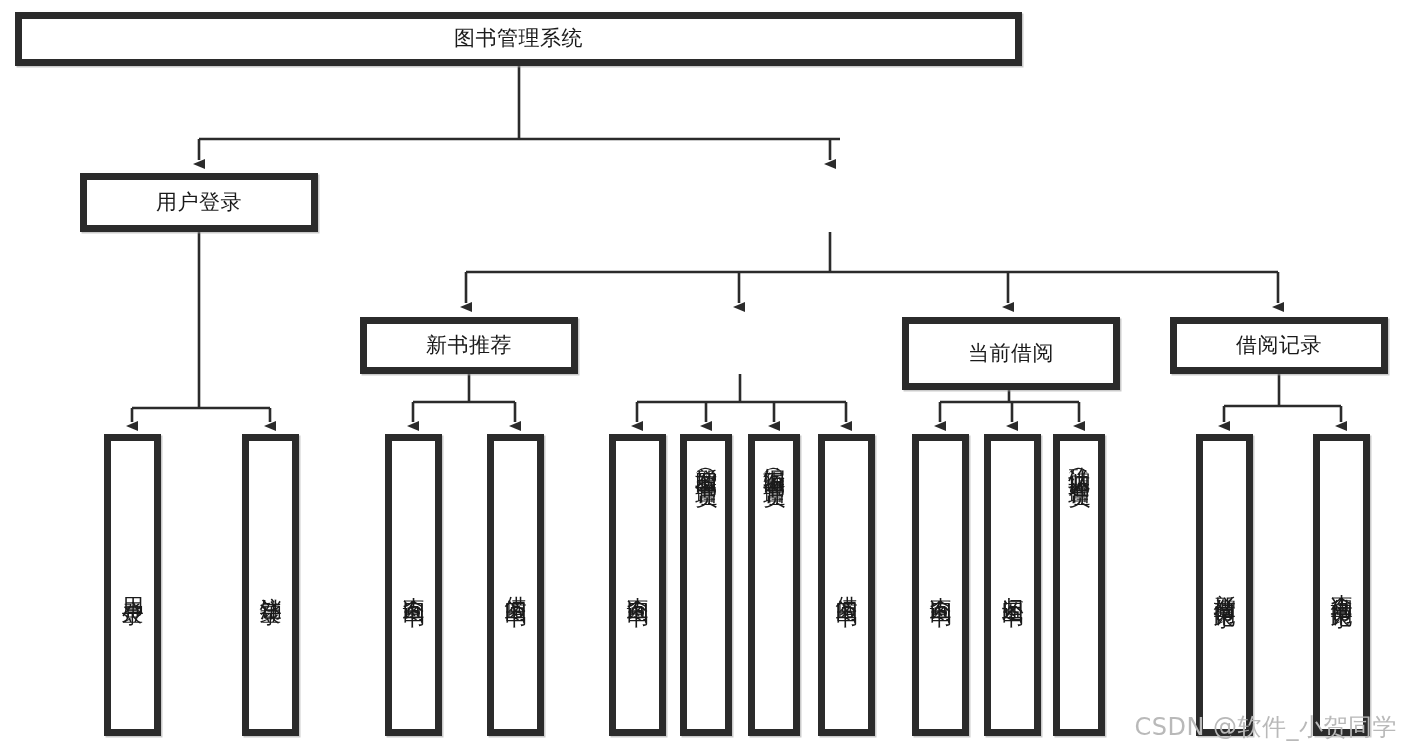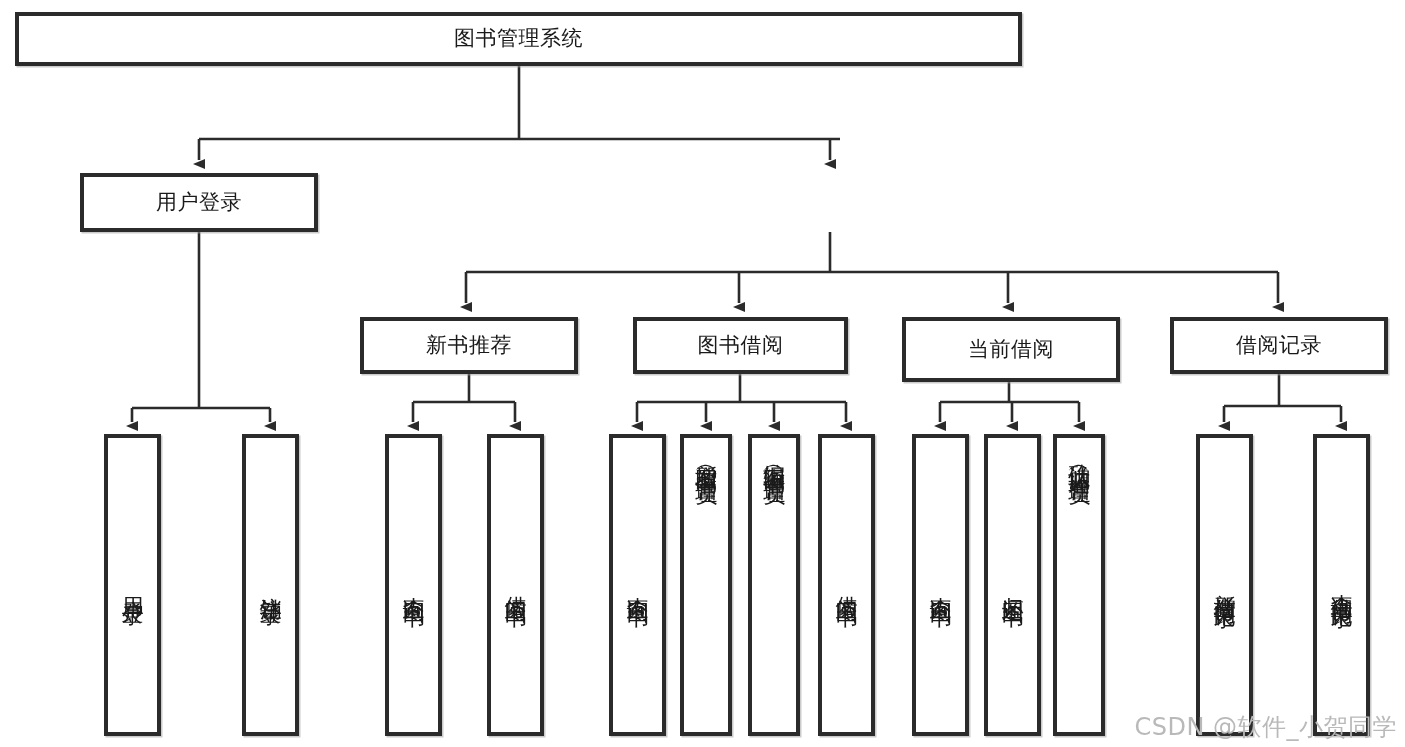--- a/index.html
+++ b/index.html
@@ -22,21 +22,21 @@
     left: 0;
     top: 0;
     width: 1405px;
     height: 747px;
     pointer-events: none;
   }
   .node {
     position: absolute;
     box-sizing: border-box;
     background: #ffffff;
-    border: 4px solid #404040;
+    border: 7px solid #404040;
     display: flex;
     align-items: center;
     justify-content: center;
     box-shadow: 1.5px 1.5px 0 rgba(160,160,160,0.55);
   }
   .node .lbl {
     color: #1a1a1a;
     font-size: 21px;
     line-height: 1.12;
     letter-spacing: 0.5px;
@@ -126,24 +126,21 @@
     <span class="lbl" style="color: rgb(26, 26, 26);">图书管理系统</span>
   </div>
 
   <div class="node" id="n-l2-0" style="left: 80px; top: 173px; width: 238px; height: 59px; border-color: rgb(43, 43, 43); background: rgb(255, 255, 255);">
     <span class="lbl" style="color: rgb(26, 26, 26);">用户登录</span>
   </div>
 
   <div class="node" id="n-l3-0" style="left: 360px; top: 317px; width: 218px; height: 57px; border-color: rgb(43, 43, 43); background: rgb(255, 255, 255); align-items: center;">
     <span class="lbl" style="color: rgb(26, 26, 26);">新书推荐</span>
   </div>
-  <div class="node" id="n-l3-1" style="left: 633px; top: 317px; width: 215px; height: 57px; border-color: rgb(43, 43, 43); background: rgb(255, 255, 255);">
-    <span class="lbl" style="color: rgb(26, 26, 26);">图书借阅</span>
-  </div>
-  <div class="node" id="n-l3-2" style="left: 902px; top: 317px; width: 218px; height: 65px; border-color: rgb(43, 43, 43); background: rgb(255, 255, 255);">
+  <div class="node" id="n-l3-2" style="left: 902px; top: 317px; width: 218px; height: 73px; border-color: rgb(43, 43, 43); background: rgb(255, 255, 255);">
     <span class="lbl" style="color: rgb(26, 26, 26);">当前借阅</span>
   </div>
   <div class="node" id="n-l3-3" style="left: 1170px; top: 317px; width: 218px; height: 57px; border-color: rgb(43, 43, 43); background: rgb(255, 255, 255);">
     <span class="lbl" style="color: rgb(26, 26, 26);">借阅记录</span>
   </div>
 
   <div class="node vert vcenter" id="n-lf-0" style="left: 104px; top: 434px; width: 57px; height: 302px; border-color: rgb(43, 43, 43); background: rgb(255, 255, 255);">
     <span class="lbl" style="color: rgb(26, 26, 26);">用户登录</span>
   </div>
   <div class="node vert vcenter" id="n-lf-1" style="left: 242px; top: 434px; width: 57px; height: 302px; border-color: rgb(43, 43, 43); background: rgb(255, 255, 255);">

